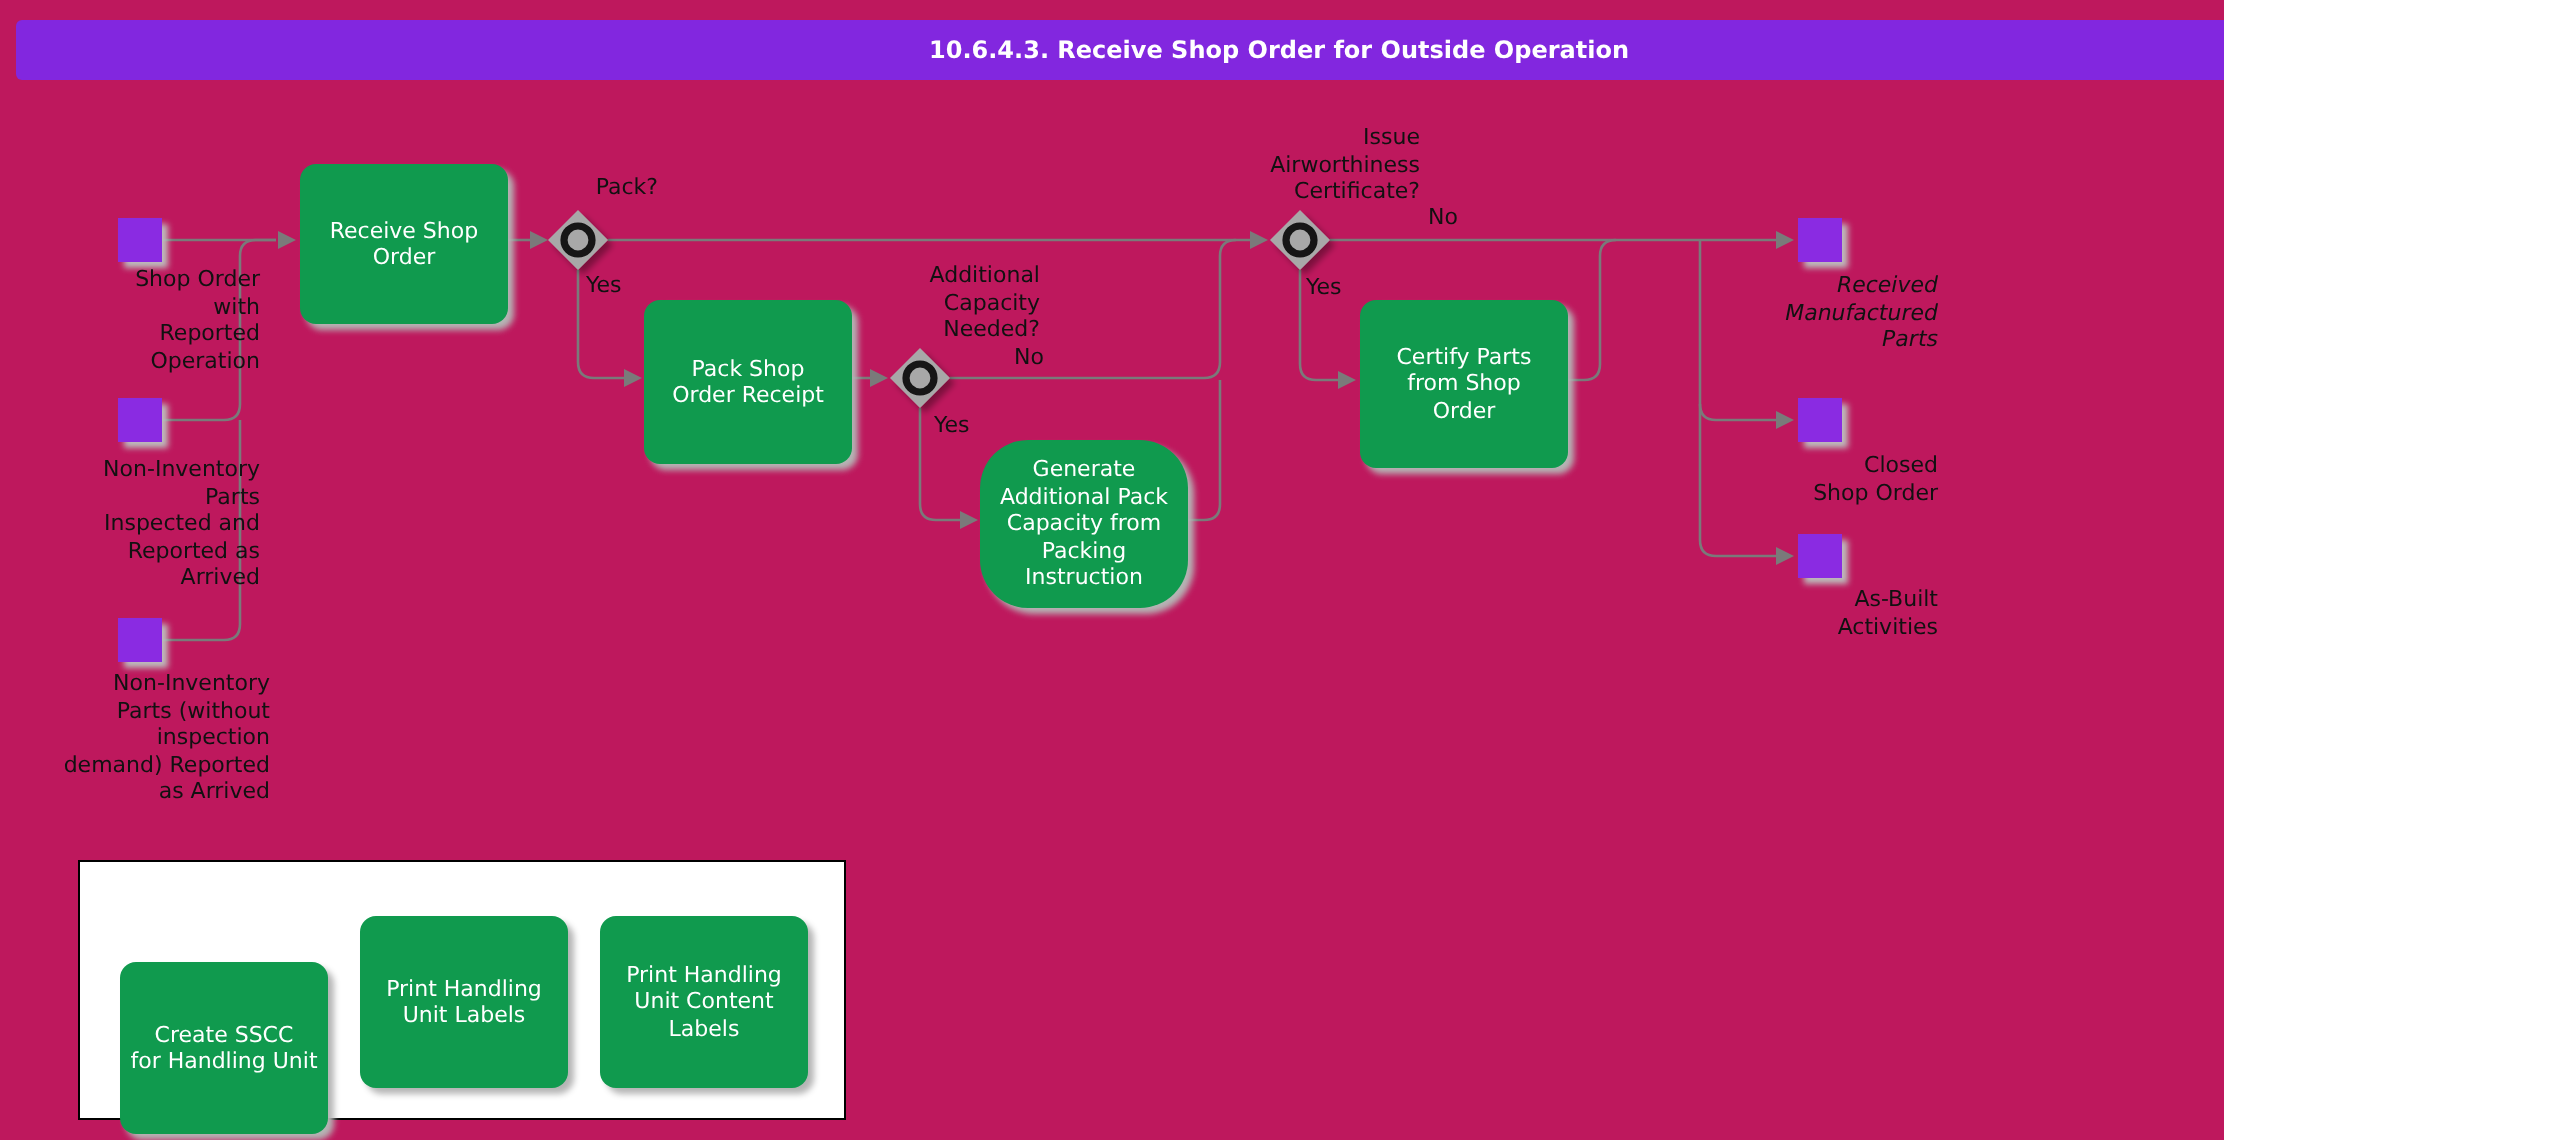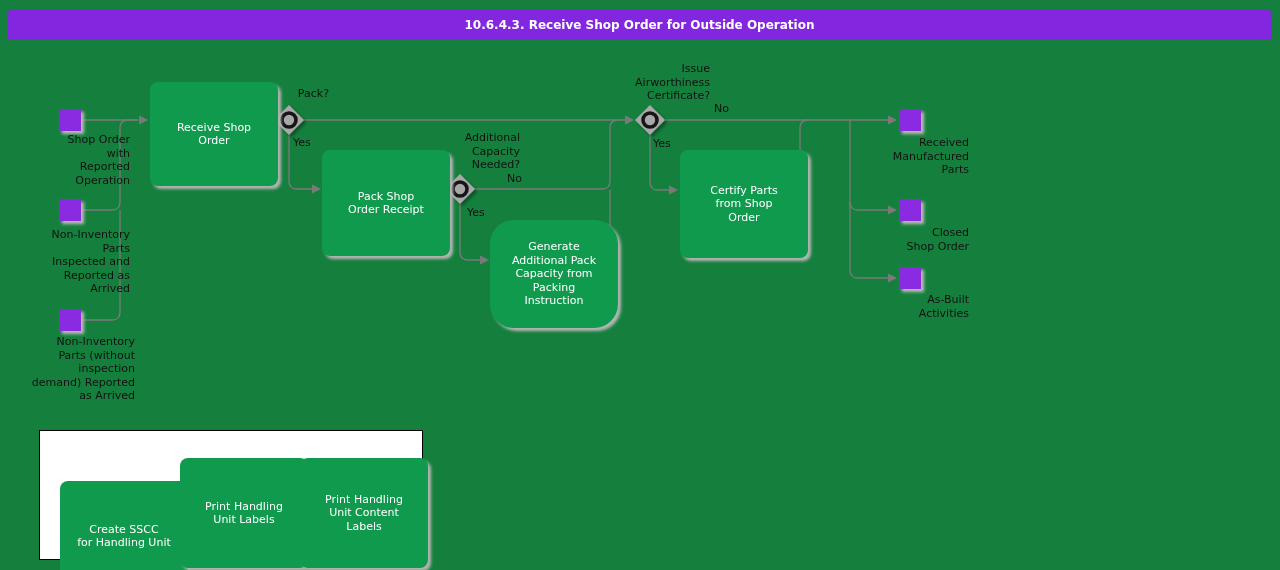--- a/index.html
+++ b/index.html
@@ -1,34 +1,34 @@
 <!DOCTYPE html>
 <html><head>
 <meta charset="utf-8">
 <style>
   html,body { margin:0; padding:0; background:#ffffff; }
   body { font-family:"DejaVu Sans", "Liberation Sans", sans-serif; }
-  .stage { position:relative; width:1280px; height:570px; background:#15803d; overflow:hidden; }
+  .stage { position:relative; width:1112px; height:570px; background:#be185d; overflow:hidden; }
   .layer { position:absolute; left:0; top:0; }
   .titlebar {
     position:absolute; left:8px; top:10px; width:1263px; height:30px;
     background:#8227DF; border-radius:3px;
     display:flex; align-items:center; justify-content:center;
     color:#ffffff; font-size:12px; font-weight:bold;
   }
   .event {
     position:absolute; width:22px; height:22px; background:#8A2BE2;
     box-shadow:3px 3px 3px #bcbcbc;
   }
   .activity {
     position:absolute; background:#109A4E; color:#ffffff; border-radius:8px;
     box-shadow:3px 3px 3px #b5b5b5;
     display:flex; align-items:center; justify-content:center;
     text-align:center; font-size:11px; line-height:13.5px; white-space:pre-line;
-    padding:14px;
+    padding:2px;
   }
   .lbl {
     position:absolute; font-size:11px; line-height:13.5px; color:#111111;
     text-align:right; white-space:pre-line;
   }
   .edge { position:absolute; font-size:11px; color:#111111; white-space:nowrap; }
   .frame { position:absolute; left:39px; top:430px; width:382px; height:128px;
     border:1px solid #000000; background:#ffffff; }
 </style>
 </head>
@@ -130,21 +130,21 @@
 Airworthiness
 Certificate?</div>
 
   <div class="edge" style="left:293px; top:136px;">Yes</div>
   <div class="edge" style="left:507px; top:172px;">No</div>
   <div class="edge" style="left:467px; top:206px;">Yes</div>
   <div class="edge" style="left:714px; top:102px;">No</div>
   <div class="edge" style="left:653px; top:137px;">Yes</div>
 
   <div class="event" style="left:899px; top:109px;"></div>
-  <div class="lbl" style="left:849px; top:136px; width:120px;">Received
+  <div class="lbl" style="left:849px; top:136px; width:120px;font-style:italic;">Received
 Manufactured
 Parts</div>
 
   <div class="event" style="left:899px; top:199px;"></div>
   <div class="lbl" style="left:802px; top:226px; width:120px;padding-left:47px;">Closed
 Shop Order</div>
 
   <div class="event" style="left:899px; top:267px;"></div>
   <div class="lbl" style="left:849px; top:293px; width:120px;">As-Built
 Activities</div>

